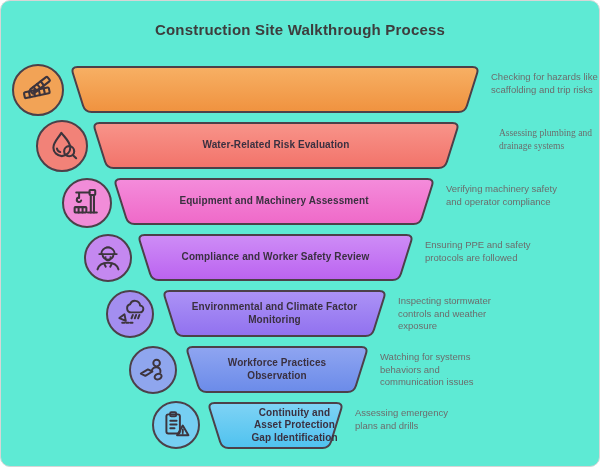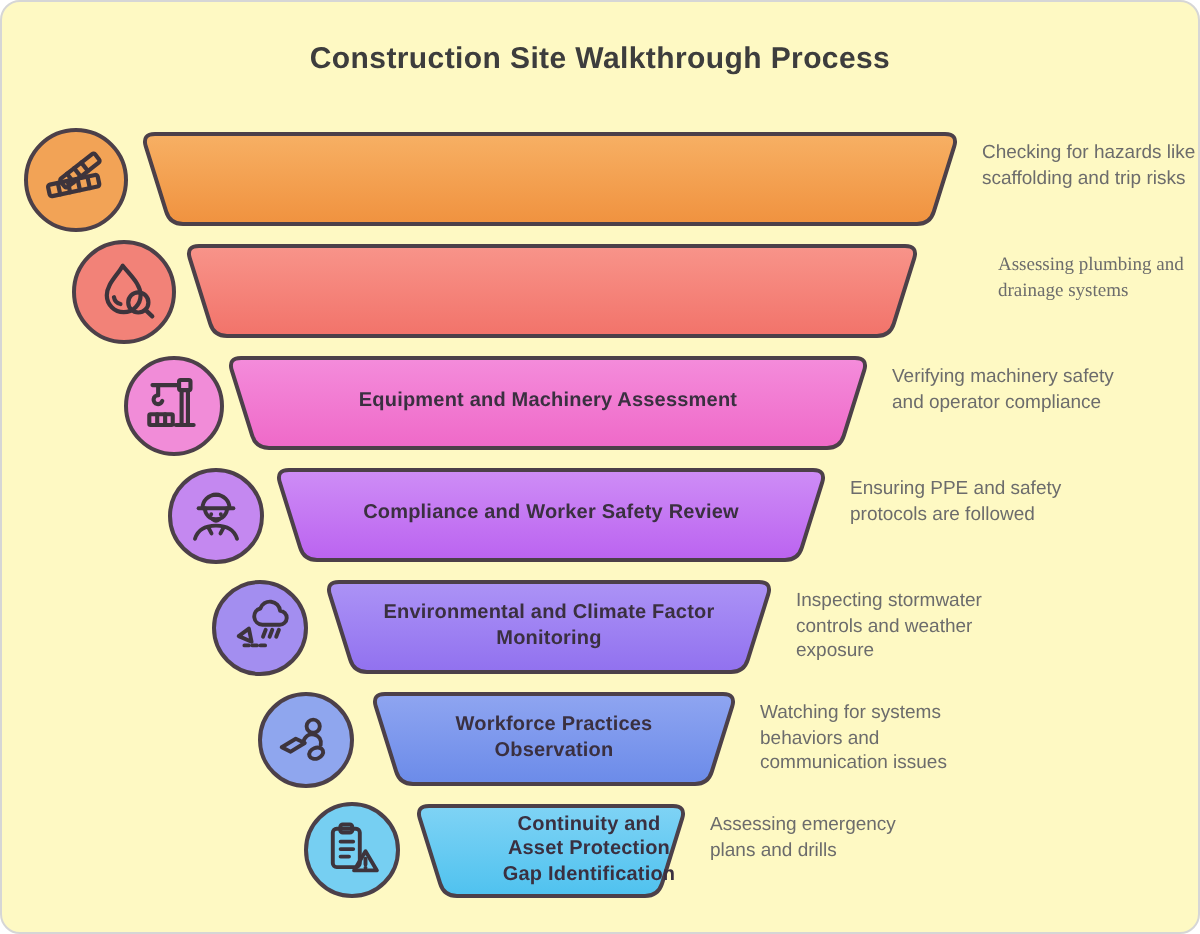--- a/index.html
+++ b/index.html
@@ -1,18 +1,18 @@
 <!DOCTYPE html>
 <html><head>
 <meta charset="utf-8">
 <style>
   html,body{margin:0;padding:0;background:#fff;}
   .canvas{
     position:relative;width:600px;height:467px;box-sizing:border-box;
-    background:#fef9c3;border:1px solid #d6d6d6;border-radius:10px;overflow:hidden;
+    background:#5eead4;border:1px solid #d6d6d6;border-radius:10px;overflow:hidden;
     font-family:"Liberation Sans",sans-serif;
   }
   .title{
     position:absolute;top:20px;left:0;right:0;text-align:center;
     font-size:15px;font-weight:700;color:#3d3d3d;letter-spacing:.2px;
   }
   .row{display:contents;}
   .icon-circle{
     position:absolute;box-sizing:border-box;border:2px solid #4c4049;border-radius:50%;
     display:flex;align-items:center;justify-content:center;color:#3d343c;
@@ -74,20 +74,21 @@
     <div class="bar" style="left: 90px; top: 120px; width: 370px; height: 49px;">
       <svg class="bar-shape" width="370" height="49">
             <defs>
               <linearGradient id="barGrad1" x1="0" y1="0" x2="0" y2="1">
                 <stop offset="0" stop-color="#F8948A"></stop>
                 <stop offset="1" stop-color="#F2736A"></stop>
               </linearGradient>
             </defs>
             <path transform="translate(2,2)" d="M 6.5 0 L 359.5 0 Q 366 0 364.1 6.2 L 353.9 38.8 Q 352 45 345.5 45 L 20.5 45 Q 14 45 12.1 38.8 L 1.9 6.2 Q 0 0 6.5 0 Z" fill="url(#barGrad1)" stroke="#4C4049" stroke-width="2"></path>
           </svg>
+      <div class="bar-label" style="width: 332px;">Water-Related Risk Evaluation</div>
     </div>
     <div class="desc" style="left: 498px; top: 126px; width: 112px; font-family: Liberation Serif, serif;">Assessing plumbing and drainage systems</div>
   </div><div class="row">
     <div class="icon-circle" style="left: 61px; top: 177px; width: 50px; height: 50px; background: rgb(241, 140, 216);">
           <svg viewBox="0 0 24 24" width="38" height="38">
             <g fill="none" stroke="currentColor" stroke-width="1.3" stroke-linecap="round" stroke-linejoin="round">
               <rect x="13.6" y="3.8" width="3.6" height="3.2" rx="0.5"></rect>
               <path d="M14.4 7v11M16.4 7v11M13.6 5.4H5.2M7 5.4v3.2"></path>
               <path d="M8.3 10.4a1.4 1.4 0 1 1-1.3-1.8"></path>
               <rect x="4.2" y="14.6" width="7.4" height="3.4" rx="0.4"></rect>

